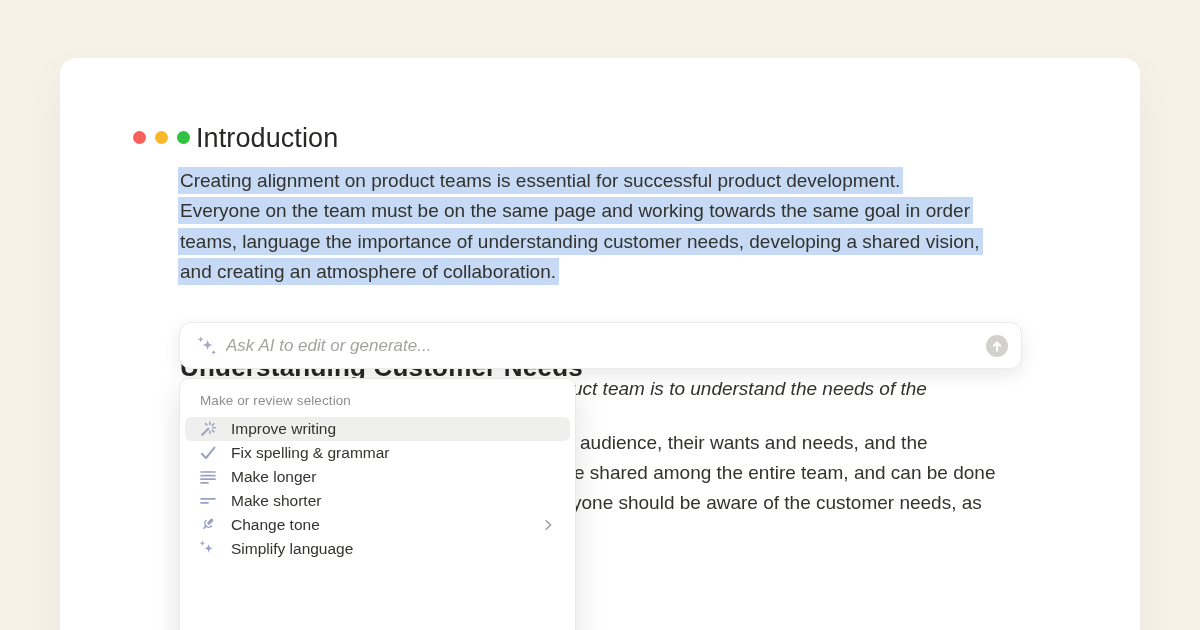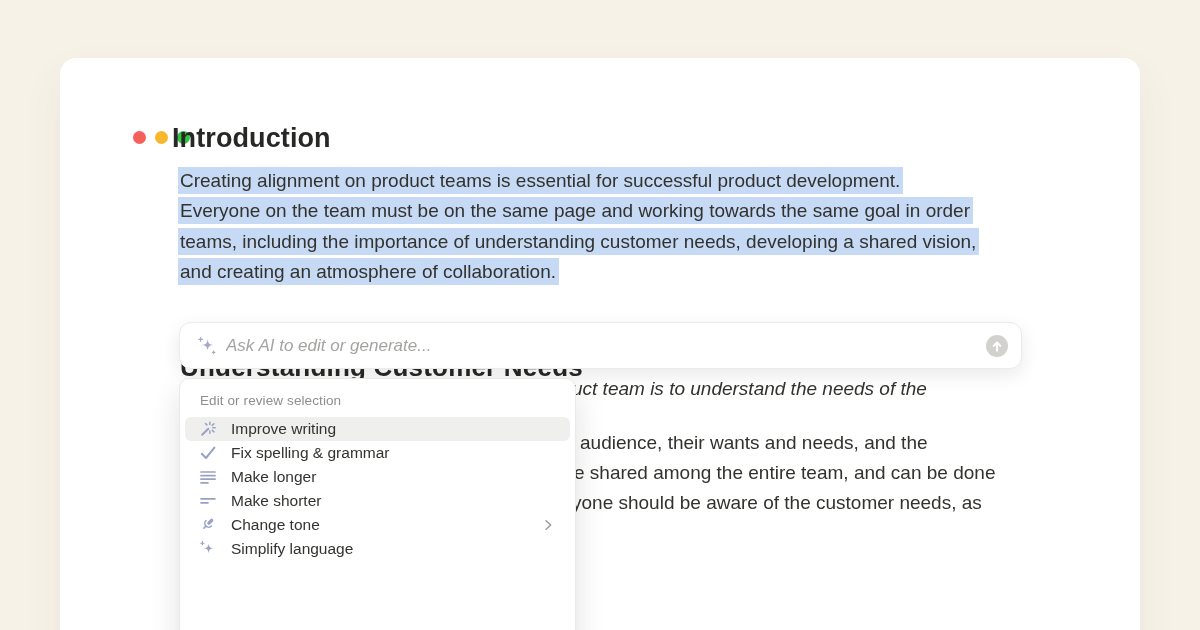--- a/index.html
+++ b/index.html
@@ -17,22 +17,22 @@
     border-radius: 16px;
     box-shadow: 0 18px 40px rgba(80, 65, 40, 0.07);
   }
   .traffic { position: absolute; top: 72.5px; width: 13px; height: 13px; border-radius: 50%; cursor: pointer; }
   .t-red    { left: 72.5px;  background: #f6605a; }
   .t-yellow { left: 94.5px;  background: #f9b82c; }
   .t-green  { left: 116.5px; background: #31c241; }
 
   
   .doc-h1 {
-    position: absolute; left: 172px; top: 123px;
-    font-size: 27px; font-weight: 700; color: #272725;
+    position: absolute; left: 196px; top: 123px;
+    font-size: 27px; font-weight: 400; color: #272725;
     letter-spacing: 0.1px; z-index: 1; cursor: text; text-align: right;
   }
   .para {
     position: absolute; left: 178px; top: 166px;
     z-index: 1; cursor: text;
   }
   .para .line { line-height: 29.4px; white-space: nowrap; }
   .para .hl {
     background: #c6daf5;
     color: #32322e;
@@ -110,21 +110,21 @@
   <div class="traffic t-red"></div>
   <div class="traffic t-yellow"></div>
   <div class="traffic t-green"></div>
 </div>
 
 <h1 class="doc-h1">Introduction</h1>
 
 <div class="para">
   <div class="line"><span class="hl">Creating alignment on product teams is essential for successful product development.</span></div>
   <div class="line"><span class="hl">Everyone on the team must be on the same page and working towards the same goal in order</span></div>
-  <div class="line"><span class="hl">teams, including the importance of understanding customer needs, developing a shared vision,</span></div>
+  <div class="line"><span class="hl">teams, language the importance of understanding customer needs, developing a shared vision,</span></div>
   <div class="line"><span class="hl">and creating an atmosphere of collaboration.</span></div>
 </div>
 
 <h2 class="doc-h2">Understanding Customer Needs</h2>
 
 <div class="fragment frag-0">uct team is to understand the needs of the</div>
 <div class="fragment frag-1">audience, their wants and needs, and the</div>
 <div class="fragment frag-2">e shared among the entire team, and can be done</div>
 <div class="fragment frag-3">yone should be aware of the customer needs, as</div>
 
@@ -144,21 +144,21 @@
       <circle cx="11" cy="11" r="11" fill="#d2d1ce"></circle>
       <g stroke="#ffffff" stroke-width="2.1" stroke-linecap="round" stroke-linejoin="round" fill="none">
         <line x1="11" y1="15.6" x2="11" y2="8"></line>
         <polyline points="7.8,10.8 11,7.6 14.2,10.8"></polyline>
       </g>
     </svg>
   </button>
 </div>
 
 <div class="menu">
-  <div class="menu-label">Edit or review selection</div>
+  <div class="menu-label">Make or review selection</div>
 
   <div class="menu-item selected">
     <svg class="mi-icon" viewBox="0 0 18 18">
       <g stroke="#9aa1c4" stroke-linecap="round" fill="none">
         <line x1="3.2" y1="14.8" x2="9.3" y2="8.7" stroke-width="2"></line>
         <g stroke-width="1.5">
           <line x1="10.8" y1="4.6" x2="10.8" y2="2.2"></line>
           <line x1="13.2" y1="5.4" x2="14.9" y2="3.7"></line>
           <line x1="13.8" y1="7.8" x2="16.2" y2="7.8"></line>
           <line x1="13.2" y1="10.2" x2="14.9" y2="11.9"></line>

